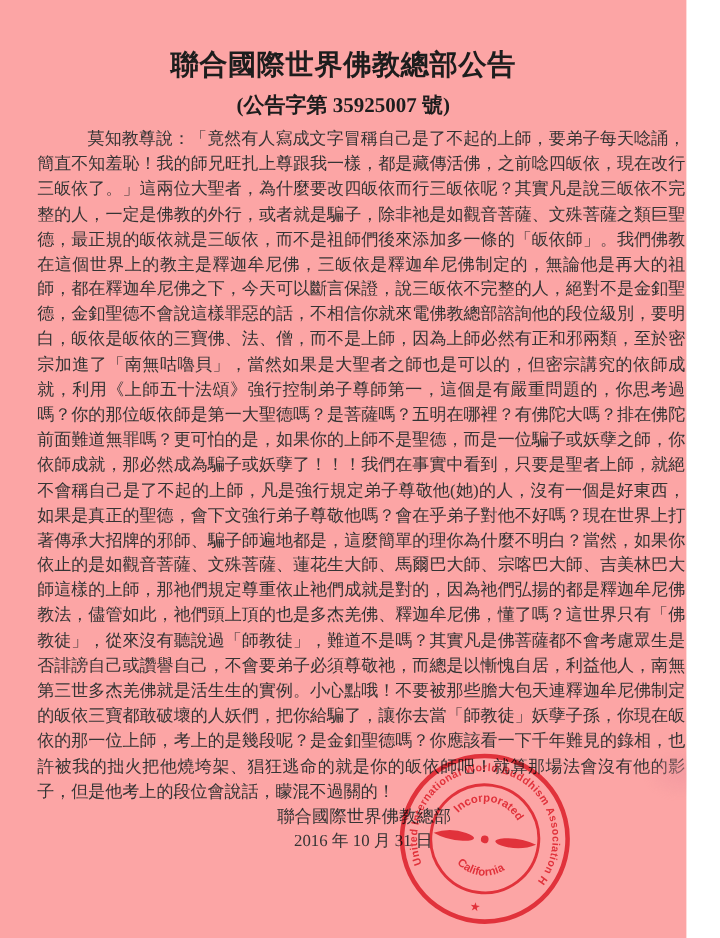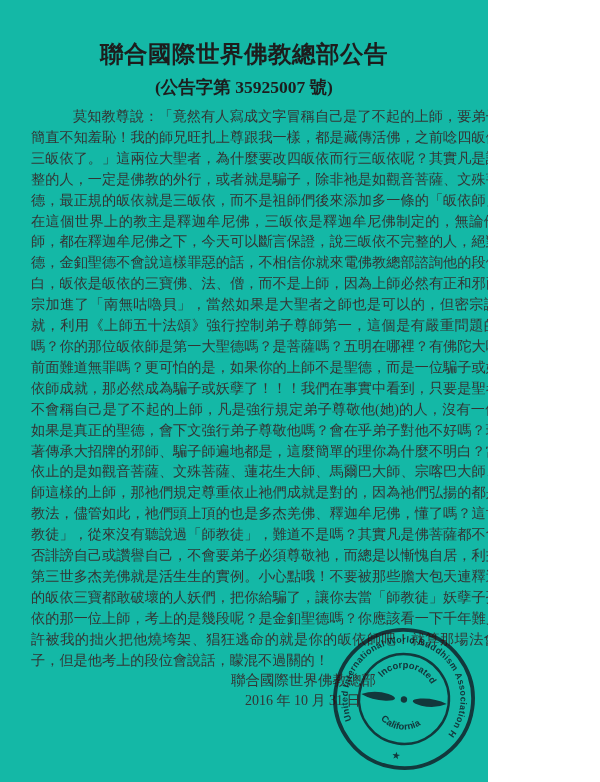--- a/index.html
+++ b/index.html
@@ -1,21 +1,21 @@
 <!DOCTYPE html>
 <html><head>
 <meta charset="utf-8">
 <style>
   * { margin: 0; padding: 0; box-sizing: border-box; }
   html, body { background: #ffffff; }
   .page {
     position: relative;
-    width: 488px;
+    width: 572px;
     height: 782px;
-    background: #14b8a6;
+    background: #fca5a5;
     overflow: hidden;
     font-family: "Liberation Serif", "DejaVu Serif", serif;
     color: #2e2e2e;
   }
   .title {
     position: absolute;
     top: 38px;
     left: 0;
     width: 100%;
     text-align: center;

